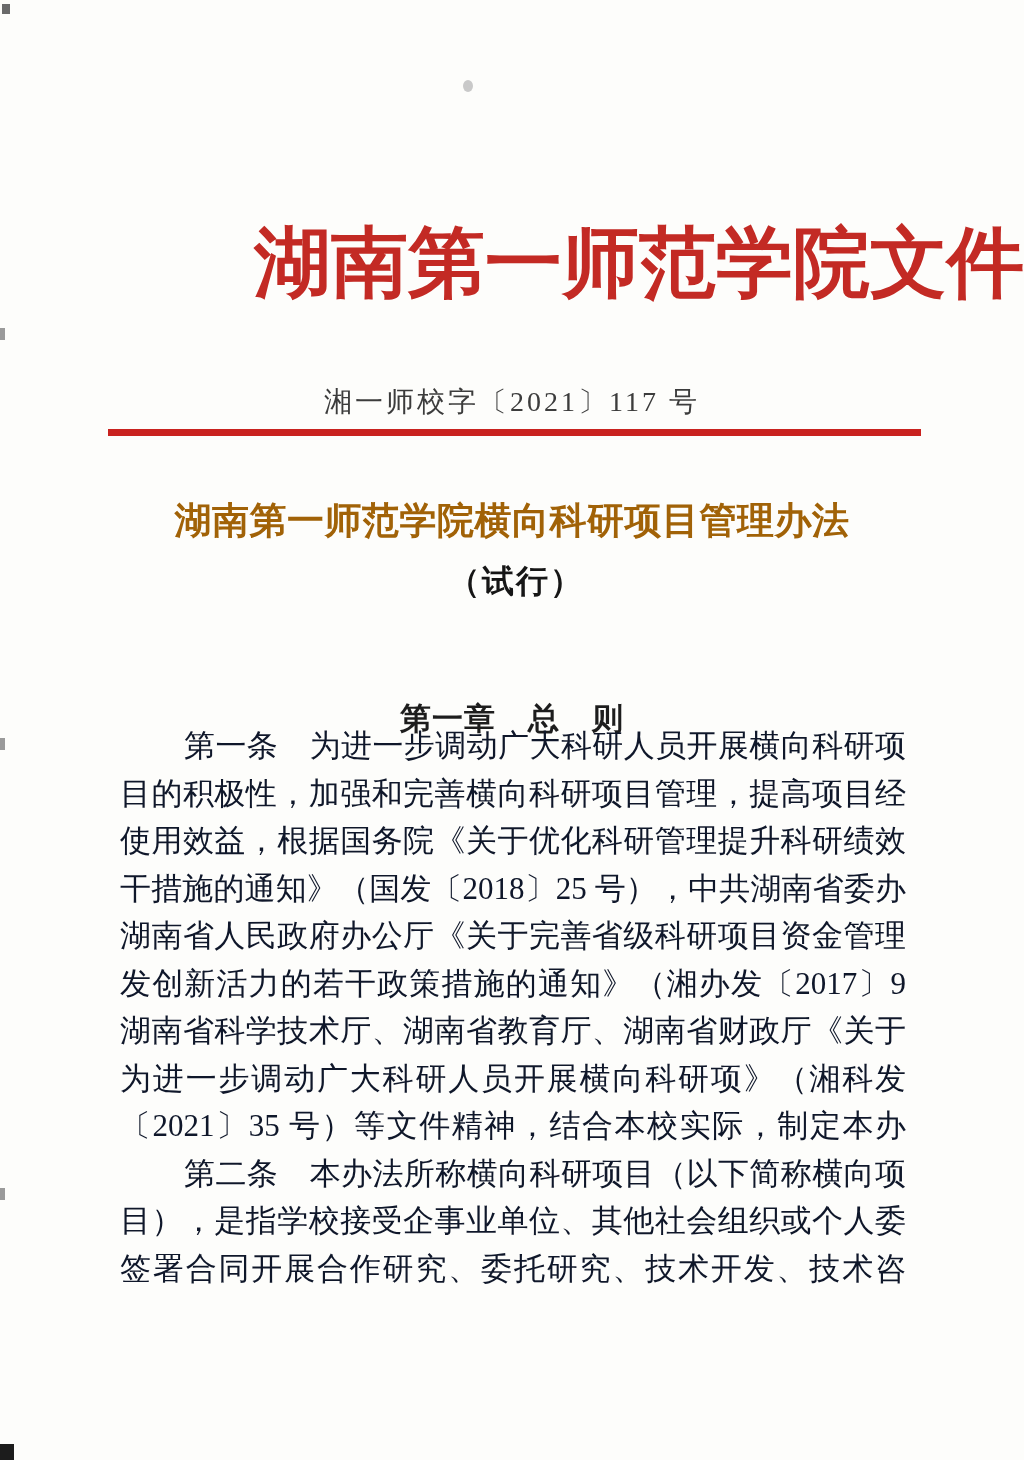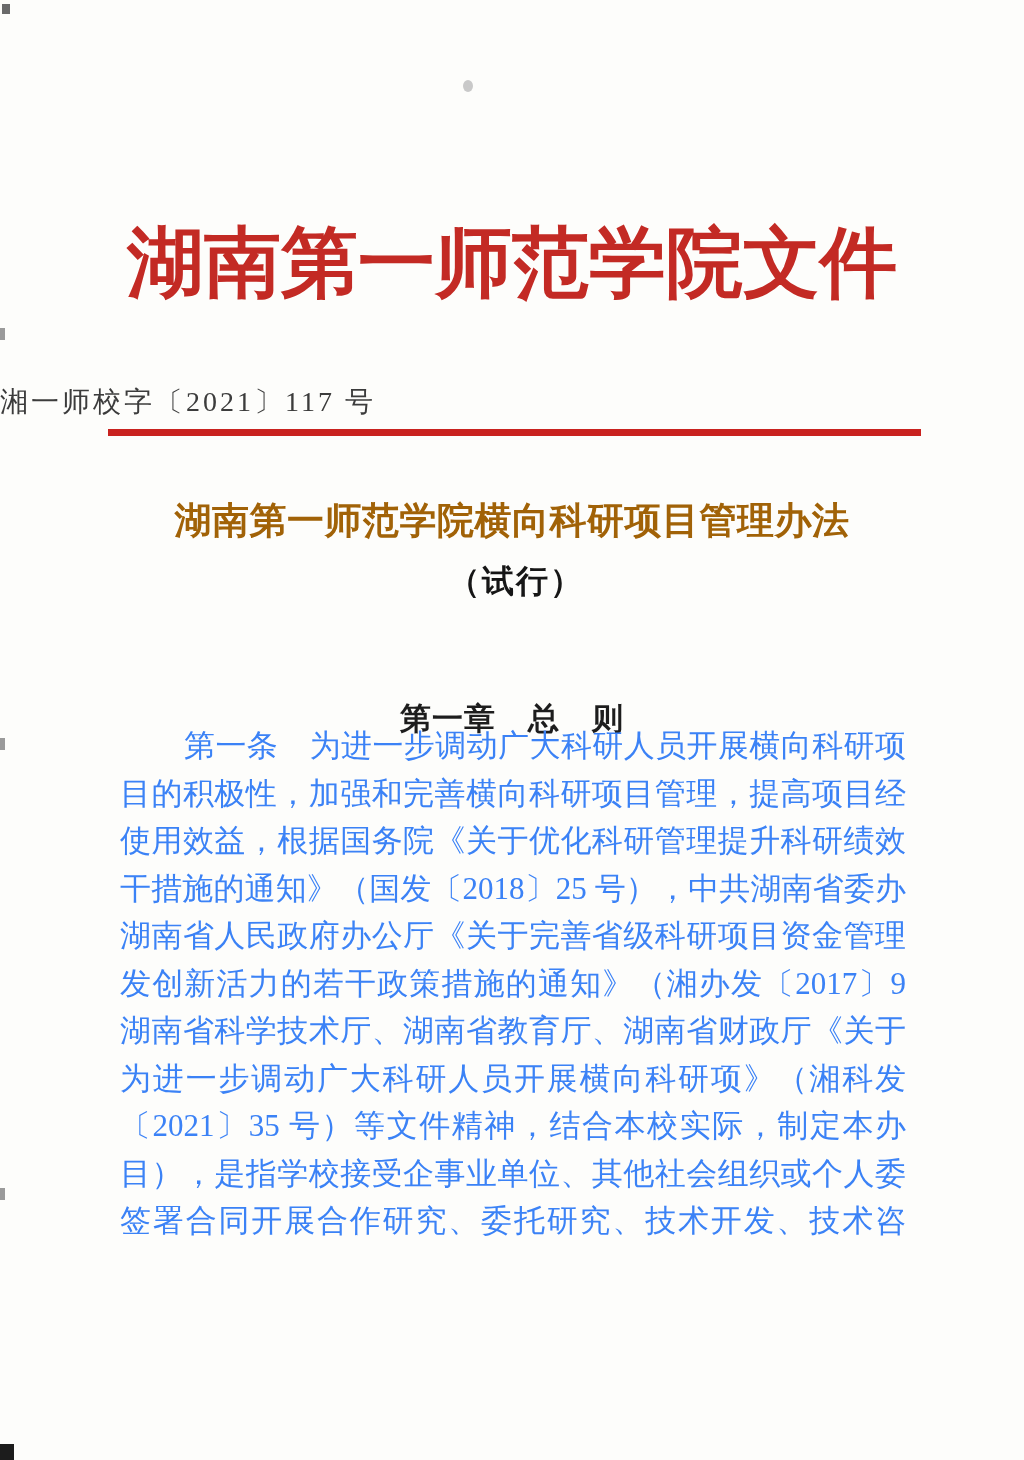--- a/index.html
+++ b/index.html
@@ -12,34 +12,34 @@
     font-family: "Liberation Serif", "DejaVu Serif", serif;
     overflow: hidden;
   }
 
   
   .org-title {
     position: absolute;
     top: 212px;
     left: 0;
     width: 100%;
-    text-align: center;
+    text-align: right;
     font-size: 77px;
     font-weight: bold;
     color: #c32a24;
     letter-spacing: 0px;
     white-space: nowrap;
   }
 
   .doc-number {
     position: absolute;
     top: 383px;
     left: 0;
     width: 100%;
-    text-align: left;
+    text-align: center;
     font-size: 28px;
     color: #3c3c3c;
     letter-spacing: 3px;
     white-space: nowrap;
   }
 
   .red-rule {
     position: absolute;
     top: 429px;
     left: 108px;
@@ -86,21 +86,21 @@
     letter-spacing: 1px;
     margin-top: 36px;
   }
 
   
   .body-block {
     position: absolute;
     top: 722px;
     left: 120px;
     width: 786px;
-    color: #3b82f6;
+    color: #0f172a;
   }
   .body-line {
     font-size: 31px;
     line-height: 47.5px;
     height: 47.5px;
     text-align: justify;
     text-align-last: justify;
     text-justify: inter-character;
     white-space: normal;
     overflow: hidden;
@@ -138,20 +138,21 @@
 <div class="body-block">
   <div class="body-line indent">第一条　为进一步调动广大科研人员开展横向科研项</div>
   <div class="body-line">目的积极性，加强和完善横向科研项目管理，提高项目经费</div>
   <div class="body-line">使用效益，根据国务院《关于优化科研管理提升科研绩效若</div>
   <div class="body-line">干措施的通知》（国发〔2018〕25 号），中共湖南省委办公厅、</div>
   <div class="body-line">湖南省人民政府办公厅《关于完善省级科研项目资金管理激</div>
   <div class="body-line">发创新活力的若干政策措施的通知》（湘办发〔2017〕9 号），</div>
   <div class="body-line">湖南省科学技术厅、湖南省教育厅、湖南省财政厅《关于加</div>
   <div class="body-line">为进一步调动广大科研人员开展横向科研项》（湘科发</div>
   <div class="body-line">〔2021〕35 号）等文件精神，结合本校实际，制定本办法。</div>
+  <div class="body-line indent">第二条　本办法所称横向科研项目（以下简称横向项</div>
   <div class="body-line">目），是指学校接受企事业单位、其他社会组织或个人委托，</div>
   <div class="body-line">签署合同开展合作研究、委托研究、技术开发、技术咨询、</div>
 </div>
 
 <div class="artifact a1"></div>
 <div class="artifact a2"></div>
 <div class="artifact a3"></div>
 <div class="artifact a4"></div>
 <div class="artifact a5"></div>
 <div class="artifact smudge"></div>

